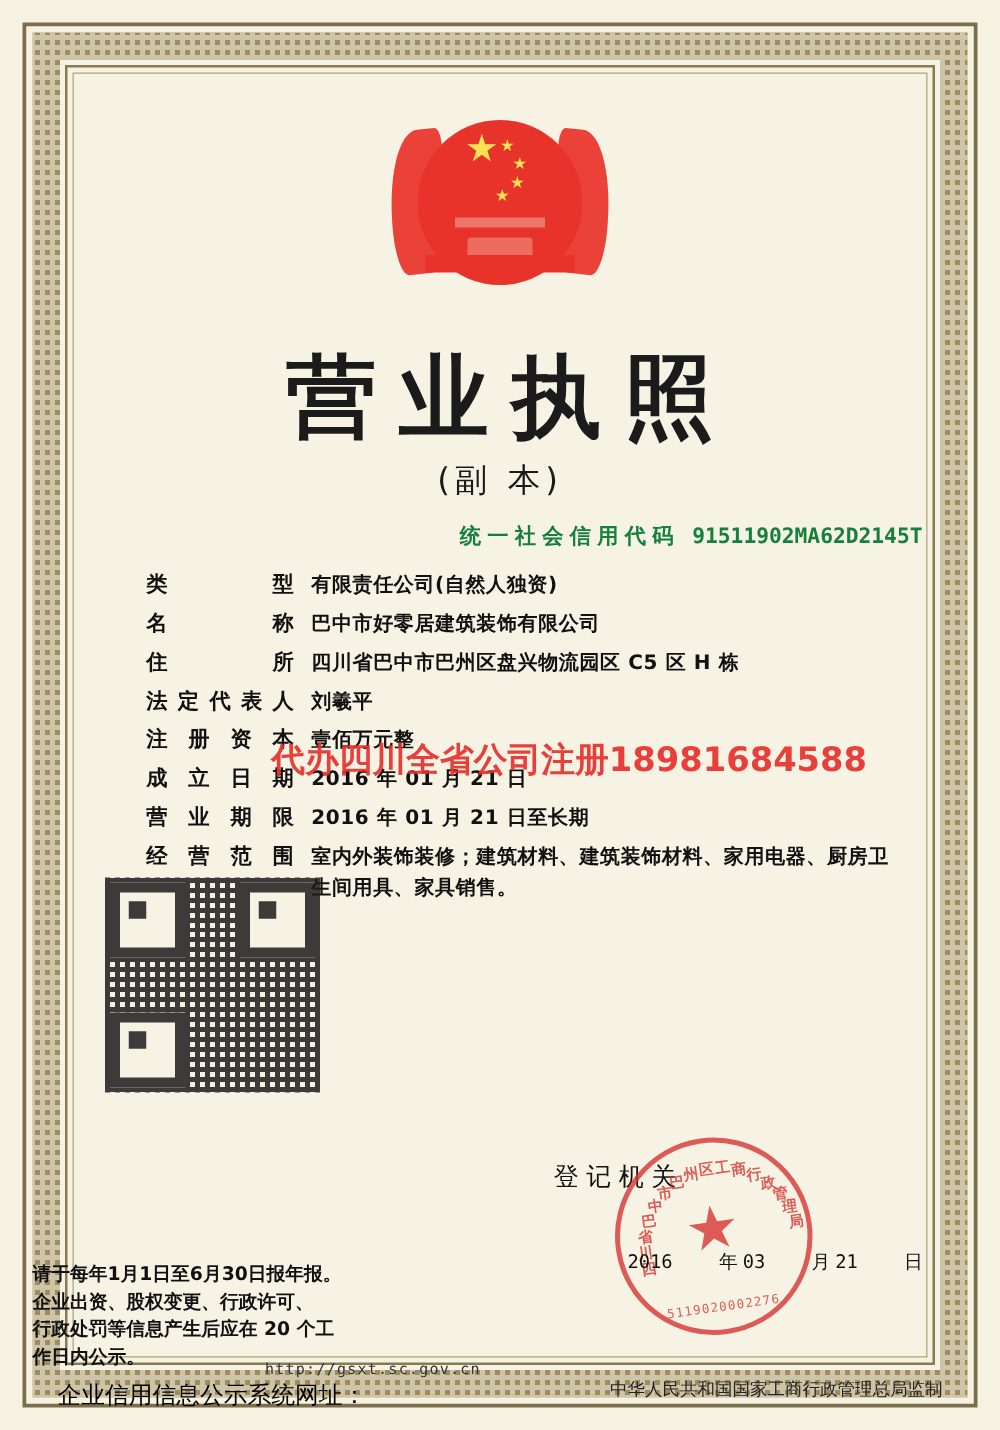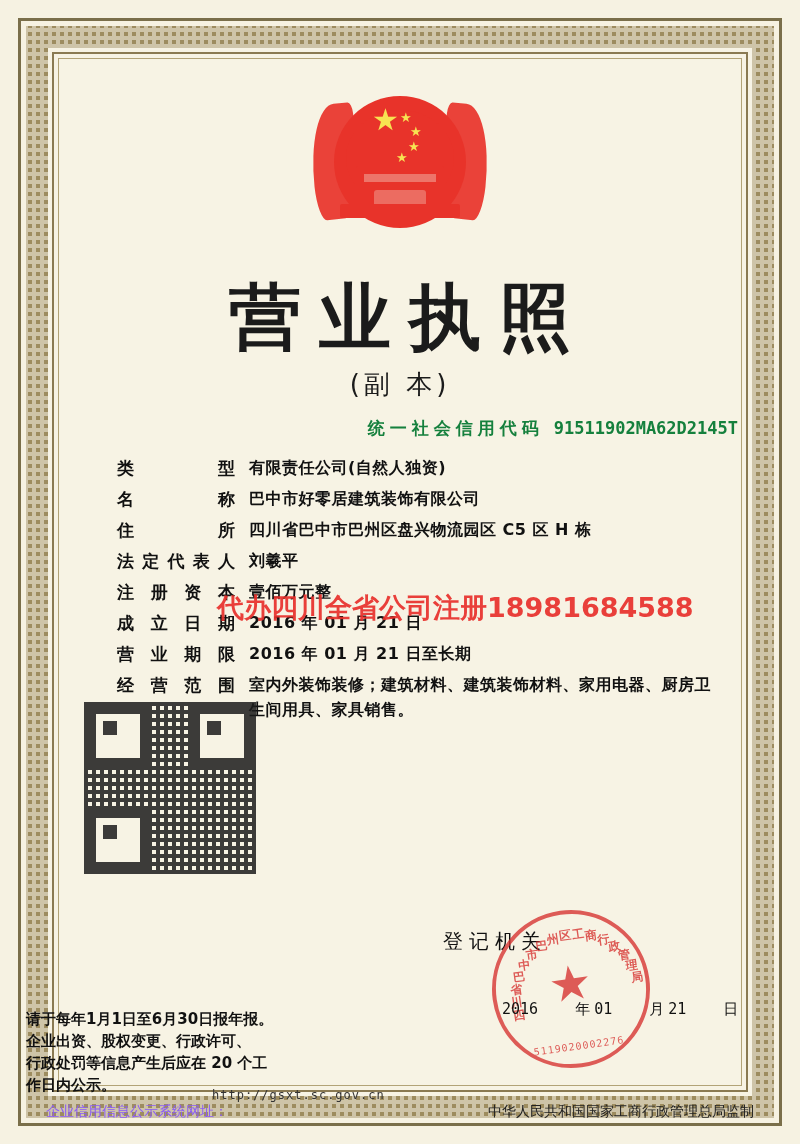--- a/index.html
+++ b/index.html
@@ -372,22 +372,22 @@
     font-family: "DejaVu Sans Mono", "Liberation Mono", monospace;
     color: #333;
     letter-spacing: 1px;
   }
 
   
   .bottom-left-label {
     position: absolute;
     left: 46px;
     top: 1103px;
-    font-size: 14px;
-    color: #8b5cf6;
+    font-size: 19px;
+    color: #000000;
     text-align: right;
   }
   .bottom-right-label {
     position: absolute;
     right: 46px;
     top: 1103px;
     font-size: 14px;
     color: #222;
   }
 </style>
@@ -509,21 +509,21 @@
         <span style="transform: rotate(80deg) translate(0,-62px) rotate(-80deg);">局</span>
       </div>
       <div class="seal-star">★</div>
       <div class="seal-code">5119020002276</div>
     </div>
 
     <div class="date-line">
       <span class="num">2016</span>
       <span class="sp"></span>
       <span class="unit">年</span>
-      <span class="num">01</span>
+      <span class="num">03</span>
       <span class="sp"></span>
       <span class="unit">月</span>
       <span class="num">21</span>
       <span class="sp"></span>
       <span class="unit">日</span>
     </div>
 
     <div class="annual-note">
       <div>请于每年1月1日至6月30日报年报。</div>
       <div>企业出资、股权变更、行政许可、</div>

